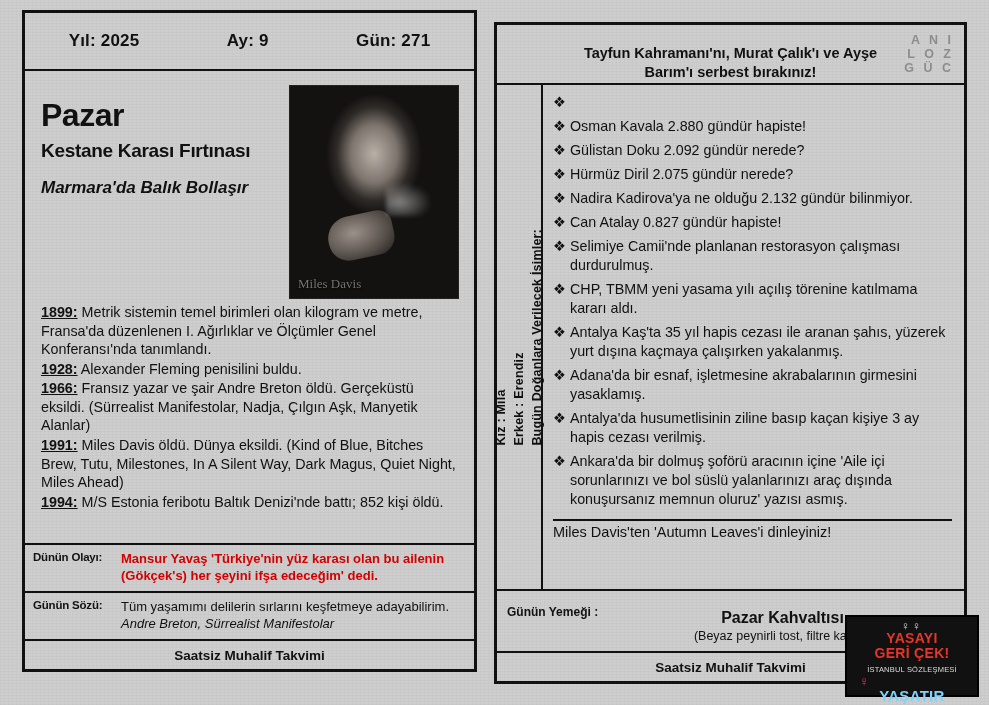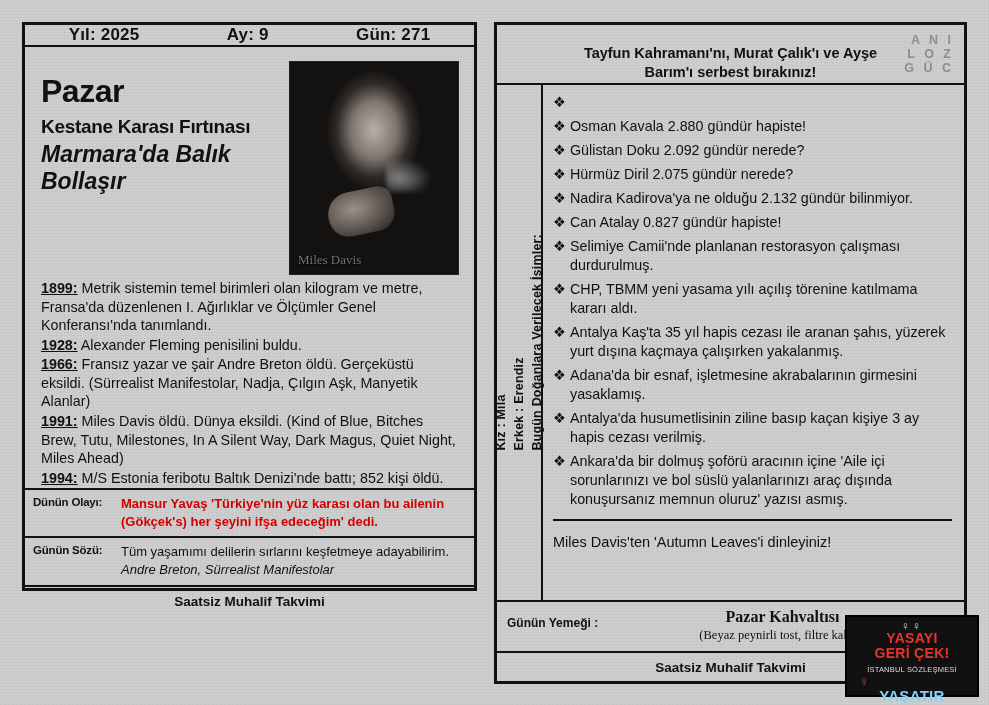--- a/index.html
+++ b/index.html
@@ -17,41 +17,41 @@
       repeating-linear-gradient(0deg, rgba(0,0,0,0.025) 0 1px, rgba(0,0,0,0) 1px 3px),
       repeating-linear-gradient(90deg, rgba(0,0,0,0.02) 0 1px, rgba(0,0,0,0) 1px 4px),
       #cecece;
   }
   .card{
     position:absolute;
     border:3px solid #111;
     background:transparent;
     box-sizing:border-box;
   }
-  .left-card{ left:22px; top:22px; width:455px; height:569px; }
+  .left-card{ left:22px; top:10px; width:455px; height:662px; }
   .right-card{ left:494px; top:22px; width:473px; height:662px; }
 
   
   .top-row{
     display:flex;justify-content:space-around;align-items:center;
     height:56px;border-bottom:2px solid #111;
     font-size:17px;font-weight:bold;letter-spacing:.2px;
   }
   .top-row span{white-space:nowrap;}
   .head-area{display:flex;padding:8px 0 0 0;}
   .head-left{width:260px;padding-left:16px;box-sizing:border-box;}
   .daynum{
     font-size:62px;font-weight:bold;line-height:.95;letter-spacing:-2px;
     display:flex;align-items:flex-end;
   }
   .daynum .num{font-size:64px;}
   .daynum .mon{font-size:42px;margin-left:2px;letter-spacing:-1px;}
   .weekday{font-size:32px;font-weight:bold;margin-top:18px;letter-spacing:-.5px;}
   .storm{font-size:19px;font-weight:bold;margin-top:6px;letter-spacing:-.3px;}
-  .sub-italic{font-size:23px;font-style:italic;font-weight:bold;margin-top:3px;}
+  .sub-italic{font-size:17px;font-style:italic;font-weight:bold;margin-top:16px;}
   .photo-wrap{
     position:relative;width:168px;height:212px;margin-left:4px;margin-top:6px;
     background:#1a1a1a;overflow:hidden;border:1px solid #222;
   }
   .photo-face{
     position:absolute;inset:0;
     background:
       radial-gradient(ellipse 48px 60px at 50% 32%, #b9b0a8 0%, #7d746d 48%, #2e2a27 78%, #141211 100%),
       radial-gradient(ellipse 70px 90px at 50% 78%, #3a3632 0%, #171513 70%),
       linear-gradient(180deg,#1b1917 0%, #0d0c0b 100%);
@@ -111,25 +111,25 @@
   .vert span{
     writing-mode:vertical-rl;transform:rotate(180deg);
     font-size:12.5px;font-weight:bold;letter-spacing:.2px;white-space:nowrap;
   }
   .vert .grp{display:flex;flex-direction:row-reverse;gap:4px;}
   .r-main{flex:1 1 auto;padding:8px 12px 0 10px;box-sizing:border-box;}
   ul.bullets{list-style:none;margin:0;padding:0;font-size:14.3px;line-height:1.33;}
   ul.bullets li{display:flex;margin-bottom:5px;}
   ul.bullets li .bl{width:17px;flex:none;}
   .miles-line{
-    font-size:14.5px;margin-top:10px;padding-top:13px;border-top:2px solid #111;
+    font-size:14.5px;margin-top:10px;padding-top:3px;border-top:2px solid #111;
   }
   .meal{display:flex;border-top:2px solid #111;align-items:flex-start;}
   .meal-label{width:110px;flex:none;padding:14px 4px 8px 10px;box-sizing:border-box;font-size:12px;font-weight:bold;}
-  .meal-body{flex:1;text-align:center;padding:6px 6px 8px 0;font-family:Liberation Serif, serif;}
+  .meal-body{flex:1;text-align:center;padding:18px 6px 8px 0;}
   .meal-title{font-size:16px;font-weight:bold;}
   .meal-sub{font-size:12.5px;margin-top:2px;}
 
   
   .sticker{
     position:absolute;right:10px;bottom:8px;width:134px;height:82px;
     background:#111;color:#fff;border:2px solid #000;box-sizing:border-box;
     text-align:center;padding-top:14px;
   }
   .st-top{position:absolute;top:2px;left:0;right:0;font-size:12px;color:#ddd;letter-spacing:2px;}

